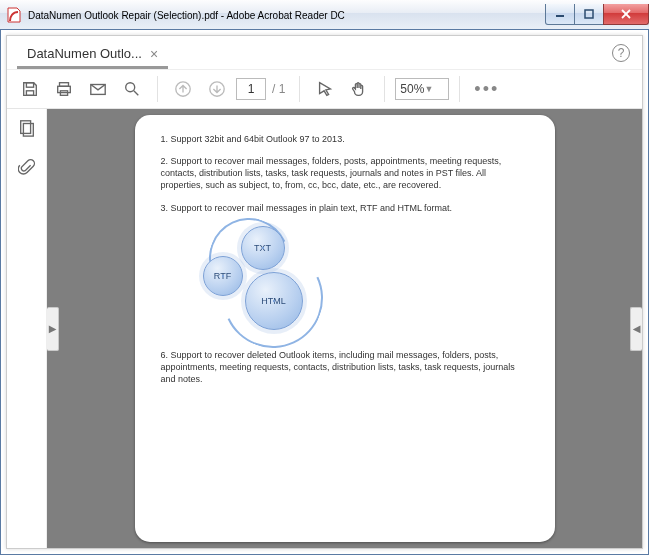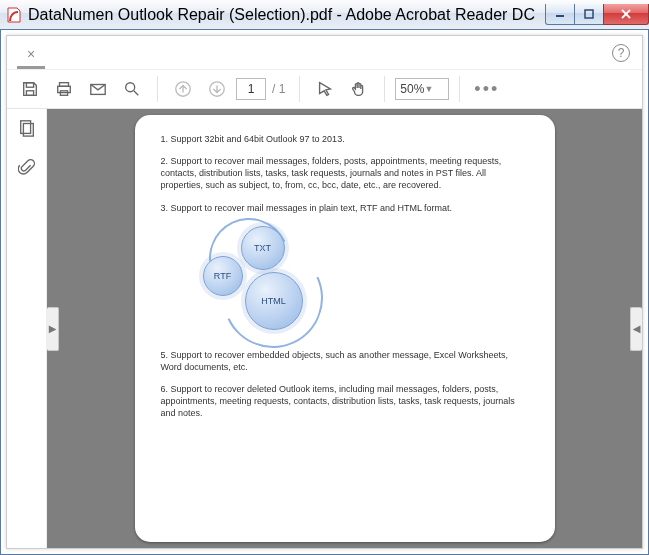--- a/index.html
+++ b/index.html
@@ -12,21 +12,21 @@
     background: linear-gradient(#fdfdfe, #e8edf5 45%, #d9e2ef 46%, #e9eff7);
     border-bottom: 1px solid #5a7aa3;
     display: flex; align-items: center;
     position: relative;
   }
   .titlebar .app-icon {
     width: 16px; height: 16px; margin: 0 6px;
     position: relative;
   }
   .titlebar .title {
-    flex: 1; font-size: 16px; color: #000; padding-top:1px;
+    flex: 1; font-size: 10px; color: #000; padding-top:1px;
     white-space: nowrap; overflow: hidden; text-overflow: ellipsis;
   }
   .winbtns { display: flex; height: 21px; margin-right: 0; }
   .winbtn {
     width: 30px; height: 21px; border: 1px solid #5c7897; border-top: none;
     margin-left: -1px;
     background: linear-gradient(#f3f7fc, #dbe6f4 45%, #c7d7ee 46%, #dbe8f7);
     display: flex; align-items: center; justify-content: center;
     border-bottom-left-radius: 0; border-bottom-right-radius: 0;
   }
@@ -186,20 +186,21 @@
         </svg>
       </div>
   </div>
 </div>
 
 <div class="client">
   <div class="inner">
 
     <div class="tabrow">
       <div class="tab">
+        <span class="label">DataNumen Outlo...</span>
         <span class="xicon">×</span>
       </div>
       <div class="help-icon">?</div>
     </div>
 
     <div class="toolbar">
       <div class="tbtn">
           <svg viewBox="0 0 20 20">
             <path d="M3 3h11l3 3v11H3z"></path>
             <rect x="6" y="3" width="8" height="5"></rect>
@@ -281,20 +282,19 @@
           <p>3. Support to recover mail messages in plain text, RTF and HTML format.</p>
 
           <div class="gears">
             <div class="arc arc1"></div>
             <div class="arc arc2"></div>
             <div class="gear gear-txt">TXT</div>
             <div class="gear gear-rtf">RTF</div>
             <div class="gear gear-html">HTML</div>
           </div>
 
-          <p>5. Support to recover embedded objects, such as another message, Excel Worksheets, Word documents, etc.</p>
           <p>6. Support to recover deleted Outlook items, including mail messages, folders, posts, appointments, meeting requests, contacts, distribution lists, tasks, task requests, journals and notes.</p>
         </div>
       </div>
     </div>
 
   </div>
 </div>
 
 </body></html>

